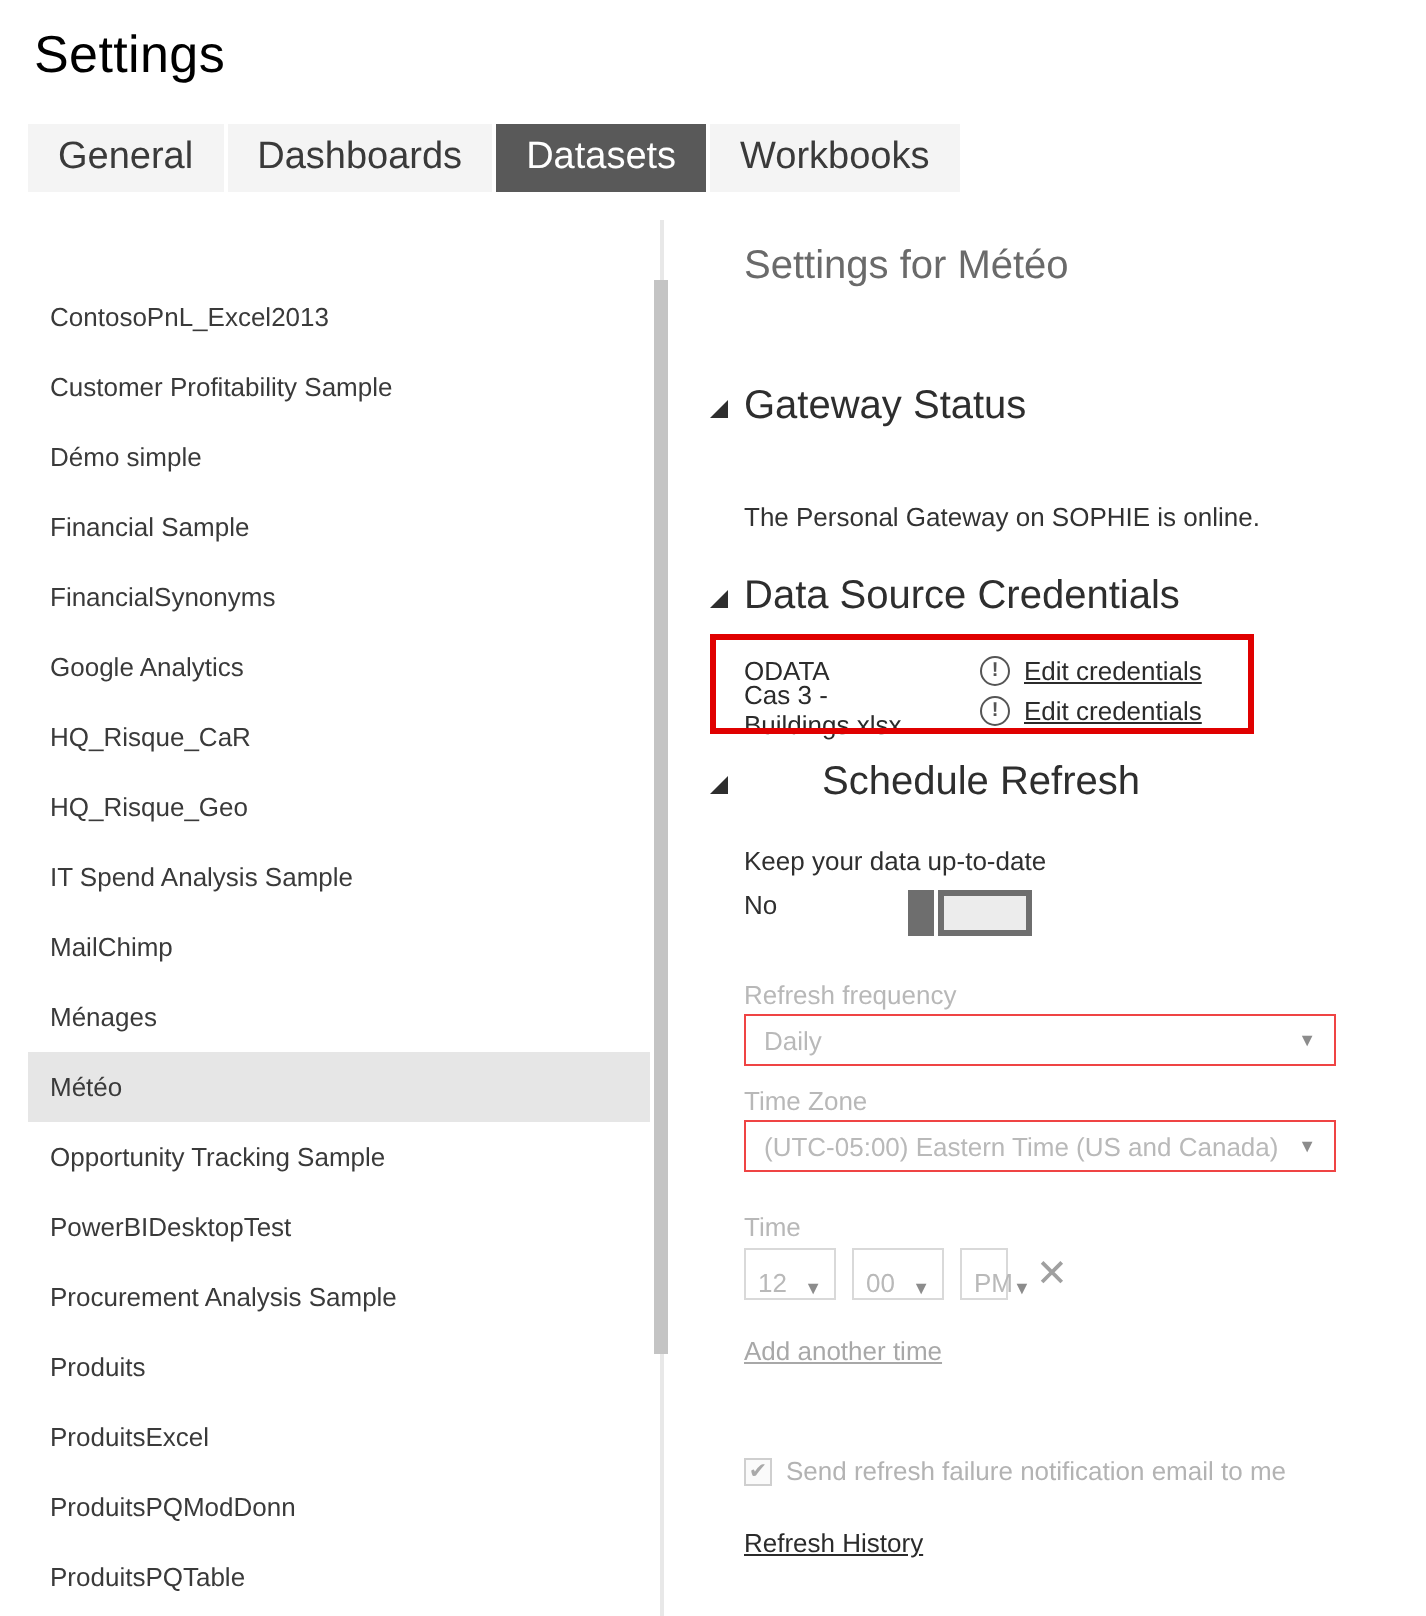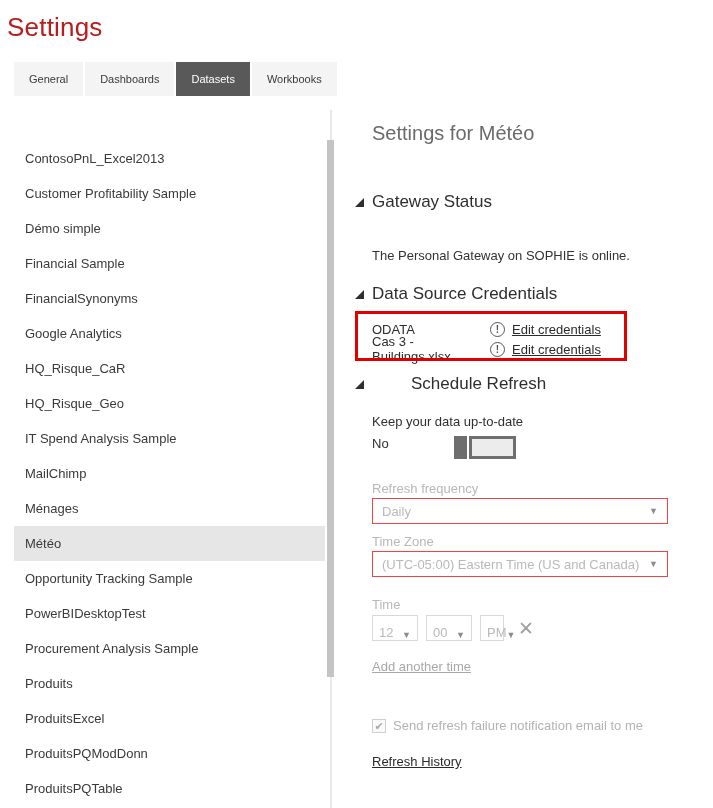--- a/index.html
+++ b/index.html
@@ -1,44 +1,44 @@
 <!DOCTYPE html>
 <html><head>
 <meta charset="utf-8">
 <style>
   * { box-sizing: border-box; margin: 0; padding: 0; }
   html,body { background:#fff; }
   body { font-family: "Liberation Sans", sans-serif; }
   .screen { position:relative; width:713px; height:808px; background:#fff; overflow:hidden; }
 
   
-  .page-title { position:absolute; left:7px; top:12px; font-size:26px; font-weight:300; color:#b91c1c; letter-spacing:.2px; }
+  .page-title { position:absolute; left:17px; top:12px; font-size:26px; font-weight:300; color:#000000; letter-spacing:.2px; }
 
   
   .tabbar { position:absolute; left:14px; top:62px; display:flex; }
-  .tab { height:34px; line-height:34px; padding:0 15px; background:#f4f4f4; color:#3a3a3a; font-size:11px; margin-right:2px; cursor:pointer; }
+  .tab { height:34px; line-height:34px; padding:0 15px; background:#f4f4f4; color:#3a3a3a; font-size:19px; margin-right:2px; cursor:pointer; }
   .tab.active { background:#595959; color:#fff; }
 
   
   .left-col { position:absolute; left:0; top:96px; width:353px; height:712px; }
   .dataset-list { position:absolute; left:14px; top:45px; width:311px; }
   .ds-item { height:35px; line-height:35px; padding-left:11px; font-size:13px; color:#3a3a3a; cursor:pointer; white-space:nowrap; }
   .ds-item.selected { background:#e6e6e6; }
 
   
   .scroll-track { position:absolute; left:330px; top:14px; width:2px; height:698px; background:#e8e8e8; }
   .scroll-thumb { position:absolute; left:327px; top:44px; width:7px; height:537px; background:#c4c4c4; }
 
   
   .panel { position:absolute; left:353px; top:96px; width:360px; height:712px; padding-left:19px; }
   .panel-title { margin-top:26px; font-size:20px; font-weight:300; color:#6a6a6a; }
 
   .section-header { display:flex; align-items:center; margin-left:-17px; }
   .tri { width:0; height:0; border-left:9px solid transparent; border-bottom:9px solid #2e2e2e; margin-right:8px; margin-top:1px; }
-  .section-header .hdr { font-size:17px; font-weight:400; color:#2e2e2e; }
+  .section-header .hdr { font-size:20px; font-weight:400; color:#2e2e2e; }
   .mt-gateway { margin-top:47px; }
   .mt-creds  { margin-top:21px; }
   .mt-sched  { margin-top:15px;gap:39px; }
 
   .gateway-text { margin-top:36px; font-size:13px; color:#323232; }
 
   .cred-rows { position:relative; margin-top:15px; width:300px; }
   .cred-row { display:flex; align-items:center; height:20px; font-size:13px; color:#2b2b2b; }
   .cred-name { width:118px; }
   .warn { width:15px; height:15px; border:1px solid #555; border-radius:50%; color:#555; font-size:10px; font-weight:bold; text-align:center; line-height:13px; margin-right:7px; flex:0 0 auto; }

